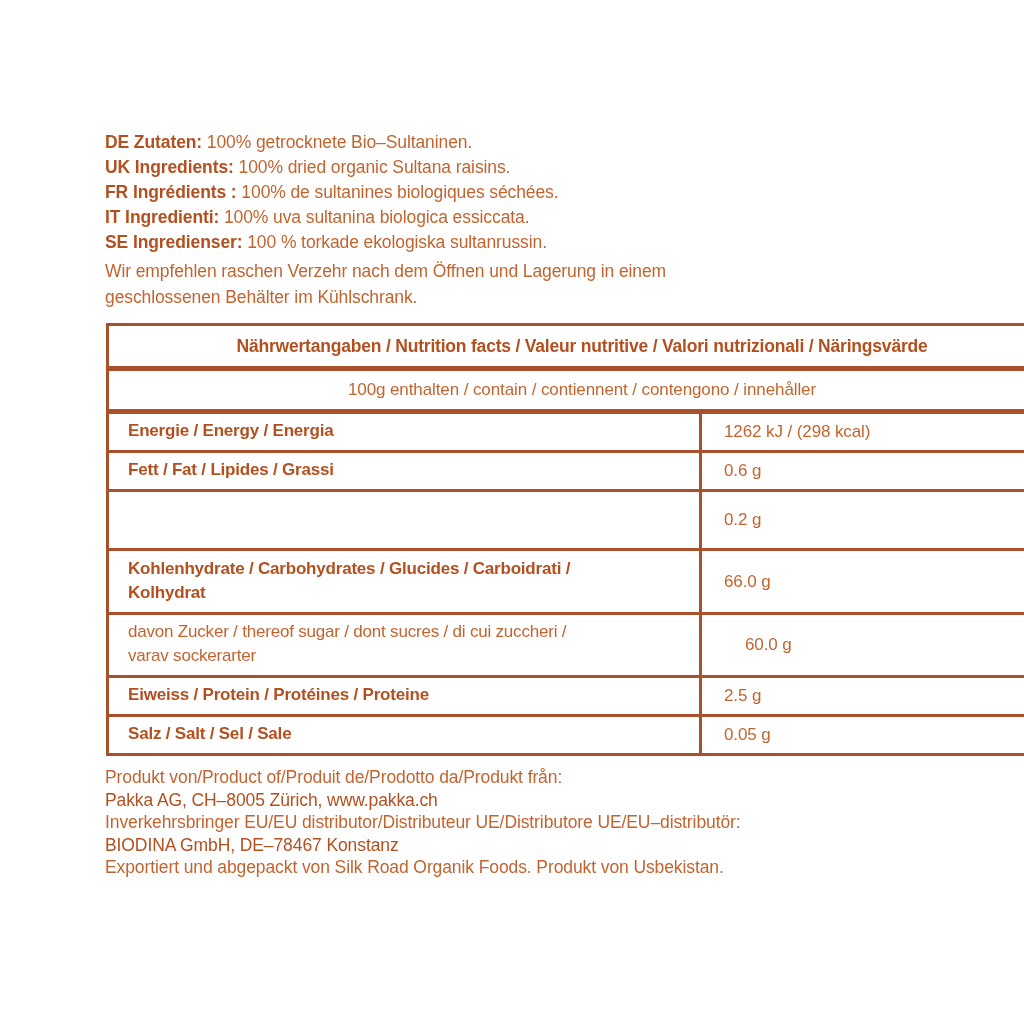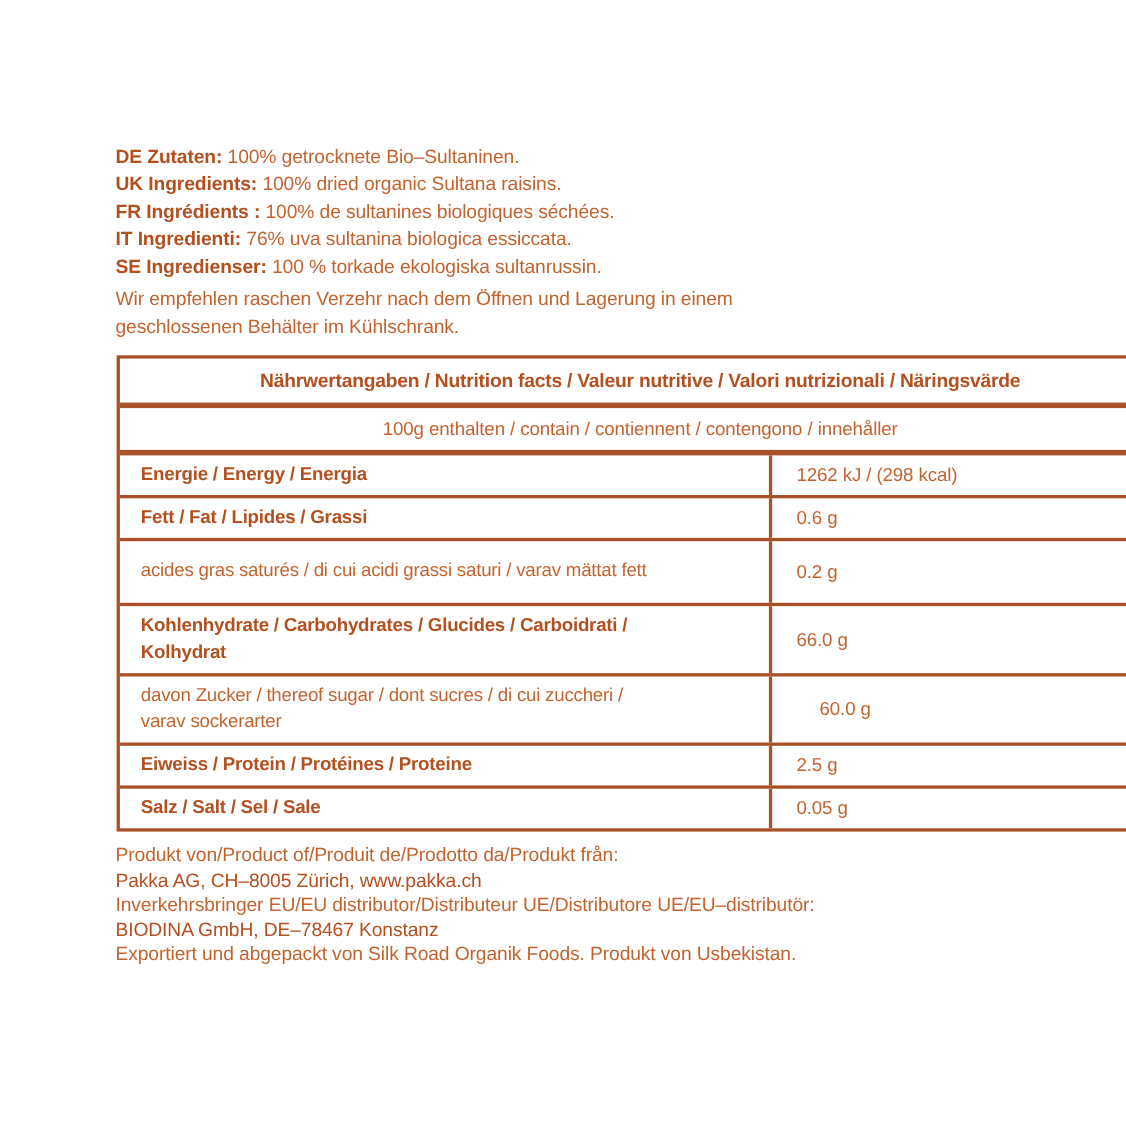--- a/index.html
+++ b/index.html
@@ -71,21 +71,21 @@
   <div class="ing-line">
     <span class="ing-prefix">DE Zutaten:</span><span> 100% getrocknete Bio–Sultaninen.</span>
   </div>
   <div class="ing-line">
     <span class="ing-prefix">UK Ingredients:</span><span> 100% dried organic Sultana raisins.</span>
   </div>
   <div class="ing-line">
     <span class="ing-prefix">FR Ingrédients :</span><span> 100% de sultanines biologiques séchées.</span>
   </div>
   <div class="ing-line">
-    <span class="ing-prefix">IT Ingredienti:</span><span> 76% uva sultanina biologica essiccata.</span>
+    <span class="ing-prefix">IT Ingredienti:</span><span> 100% uva sultanina biologica essiccata.</span>
   </div>
   <div class="ing-line">
     <span class="ing-prefix">SE Ingredienser:</span><span> 100 % torkade ekologiska sultanrussin.</span>
   </div>
 </div>
 
 <div class="abs storage">
   <div>Wir empfehlen raschen Verzehr nach dem Öffnen und Lagerung in einem</div>
   <div>geschlossenen Behälter im Kühlschrank.</div>
 </div>
@@ -105,21 +105,20 @@
   <div class="t-row r-h36">
     <div class="t-label bold">
       <div class="t-line">Fett / Fat / Lipides / Grassi</div>
 
     </div>
     <div class="t-value">0.6 g</div>
   </div>
 
   <div class="t-row r-h57">
     <div class="t-label">
-      <div class="t-line">acides gras saturés / di cui acidi grassi saturi / varav mättat fett</div>
     </div>
     <div class="t-value">0.2 g</div>
   </div>
 
   <div class="t-row r-h62">
     <div class="t-label bold">
       <div class="t-line">Kohlenhydrate / Carbohydrates / Glucides / Carboidrati /</div>
       <div class="t-line">Kolhydrat</div>
     </div>
     <div class="t-value">66.0 g</div>

